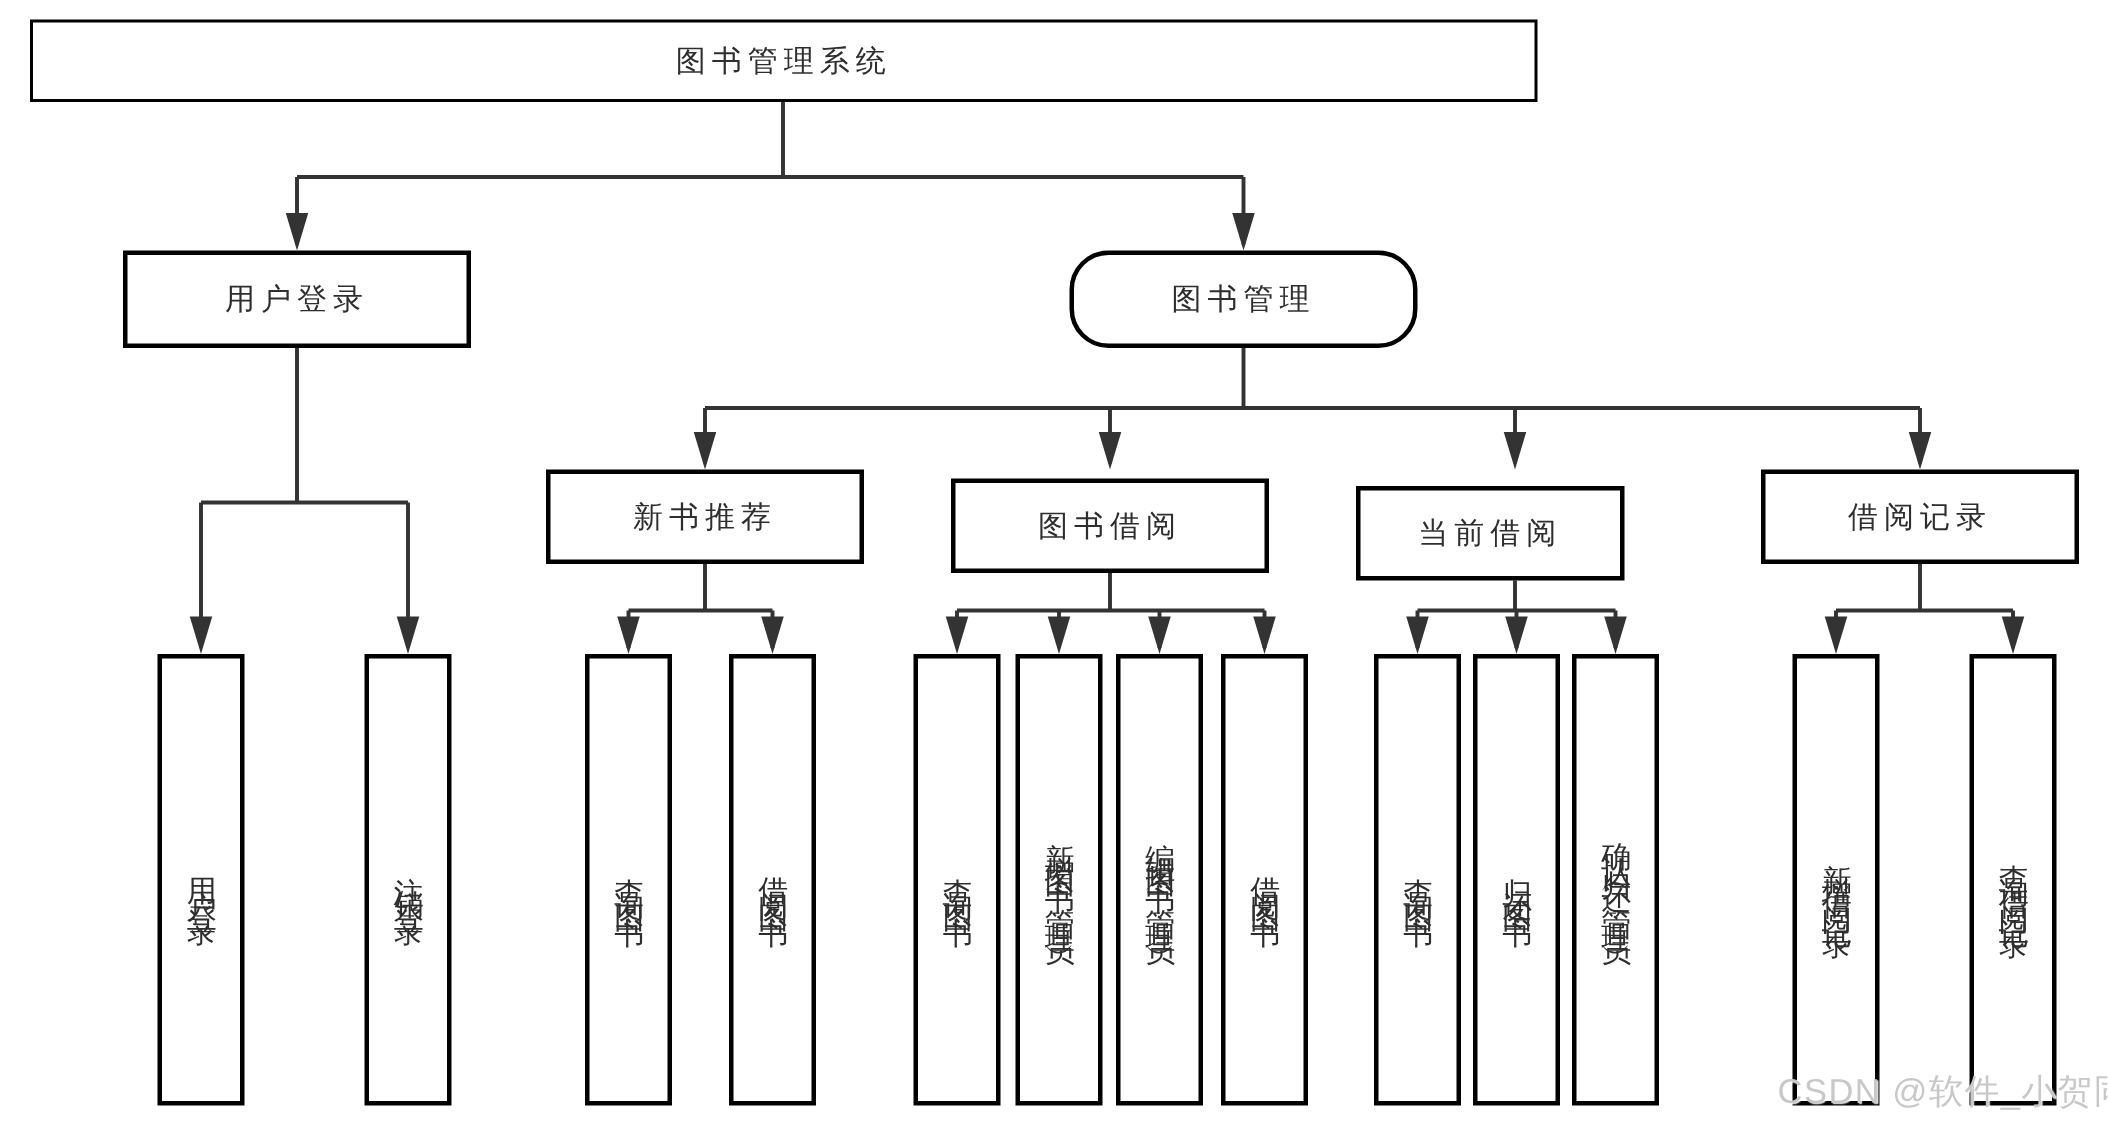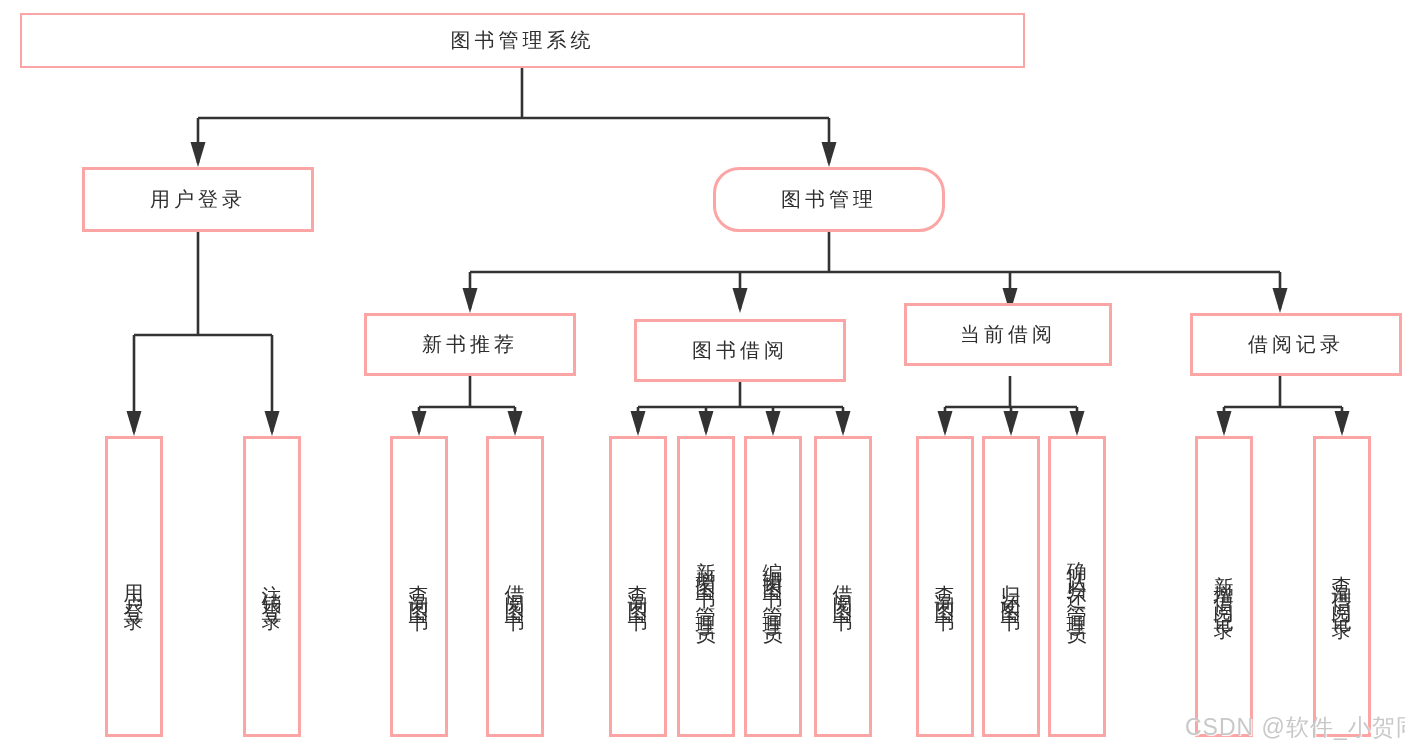--- a/index.html
+++ b/index.html
@@ -2,39 +2,39 @@
 <html><head>
 <meta charset="utf-8">
 <style>
   html,body{margin:0;padding:0;background:#ffffff;}
   .stage{
     position:relative;width:1405px;height:747px;background:#ffffff;overflow:hidden;
     font-family:"Liberation Sans","DejaVu Sans",sans-serif;
   }
   .connectors{position:absolute;left:0;top:0;width:1405px;height:747px;}
   .node{
-    position:absolute;box-sizing:border-box;background:#ffffff;border:3px solid #fca5a5;
+    position:absolute;box-sizing:border-box;background:#ffffff;border:3px solid #000000;
     display:flex;align-items:center;justify-content:center;
     color:#2e2e2e;text-align:center;z-index:2;
   }
   .node.h{font-size:20px;letter-spacing:4px;white-space:nowrap;}
   .node.v{
     writing-mode:vertical-rl;text-orientation:mixed;
     font-size:20px;letter-spacing:9px;line-height:1;
   }
   
   #nd-root{left:20px;top:13px;width:1005px;height:55px;border-width:2px;}
   
   #nd-user-login{left:82px;top:167px;width:232px;height:65px;}
   #nd-book-mgmt{left:713px;top:167px;width:232px;height:65px;border-radius:26px;}
   
   #nd-new-rec{left:364px;top:313px;width:212px;height:63px;font-family:Liberation Mono, monospace;}
   #nd-borrow{left:634px;top:319px;width:212px;height:63px;}
-  #nd-current{left:904px;top:303px;width:208px;height:63px;font-family:Liberation Serif, serif;}
-  #nd-records{left:1174px;top:313px;width:212px;height:63px;margin-left:16px;}
+  #nd-current{left:904px;top:324px;width:179px;height:63px;font-family:Liberation Serif, serif;}
+  #nd-records{left:1174px;top:313px;width:212px;height:63px;}
   
   .leaf{top:436px;width:58px;height:301px;}
   #lf-user-login{left:105px;}
   #lf-logout{left:243px;}
   #lf-rec-query{left:390px;}
   #lf-rec-borrow{left:486px;}
   #lf-bb-query{left:609px;}
   #lf-bb-add{left:677px;}
   #lf-bb-edit{left:744px;}
   #lf-bb-borrow{left:814px;}

